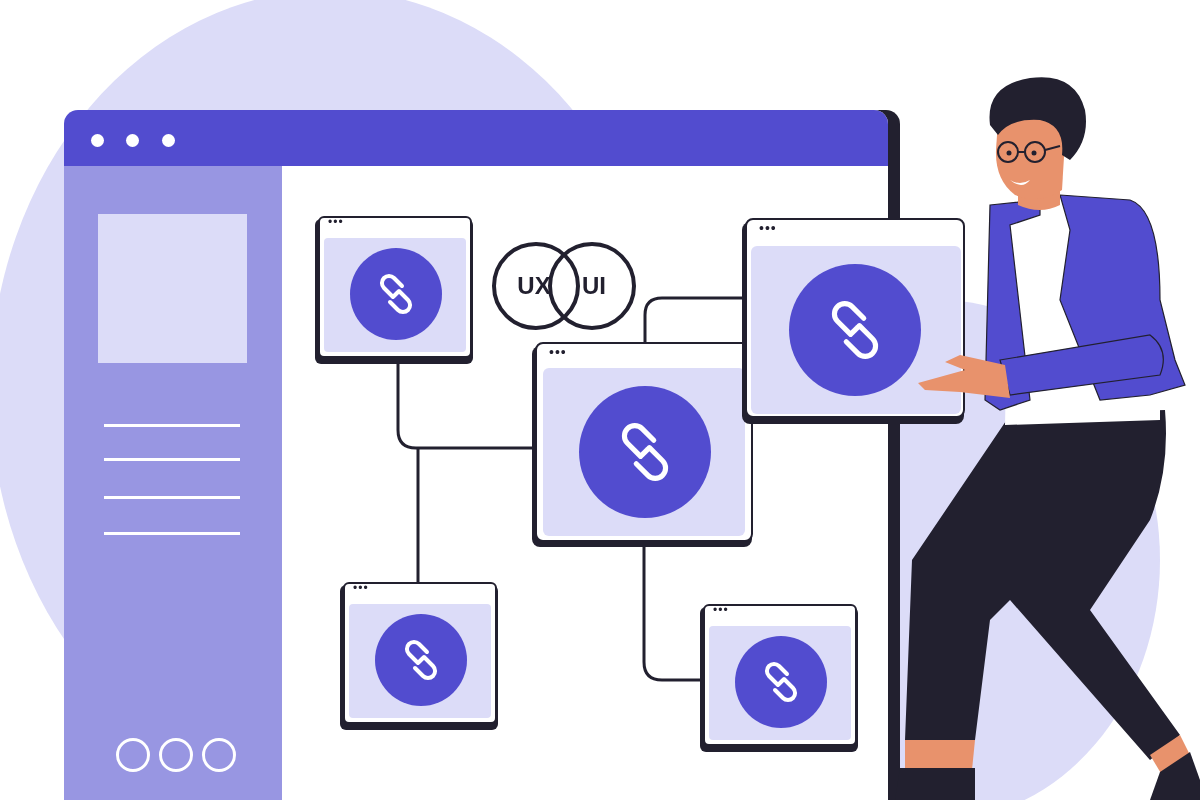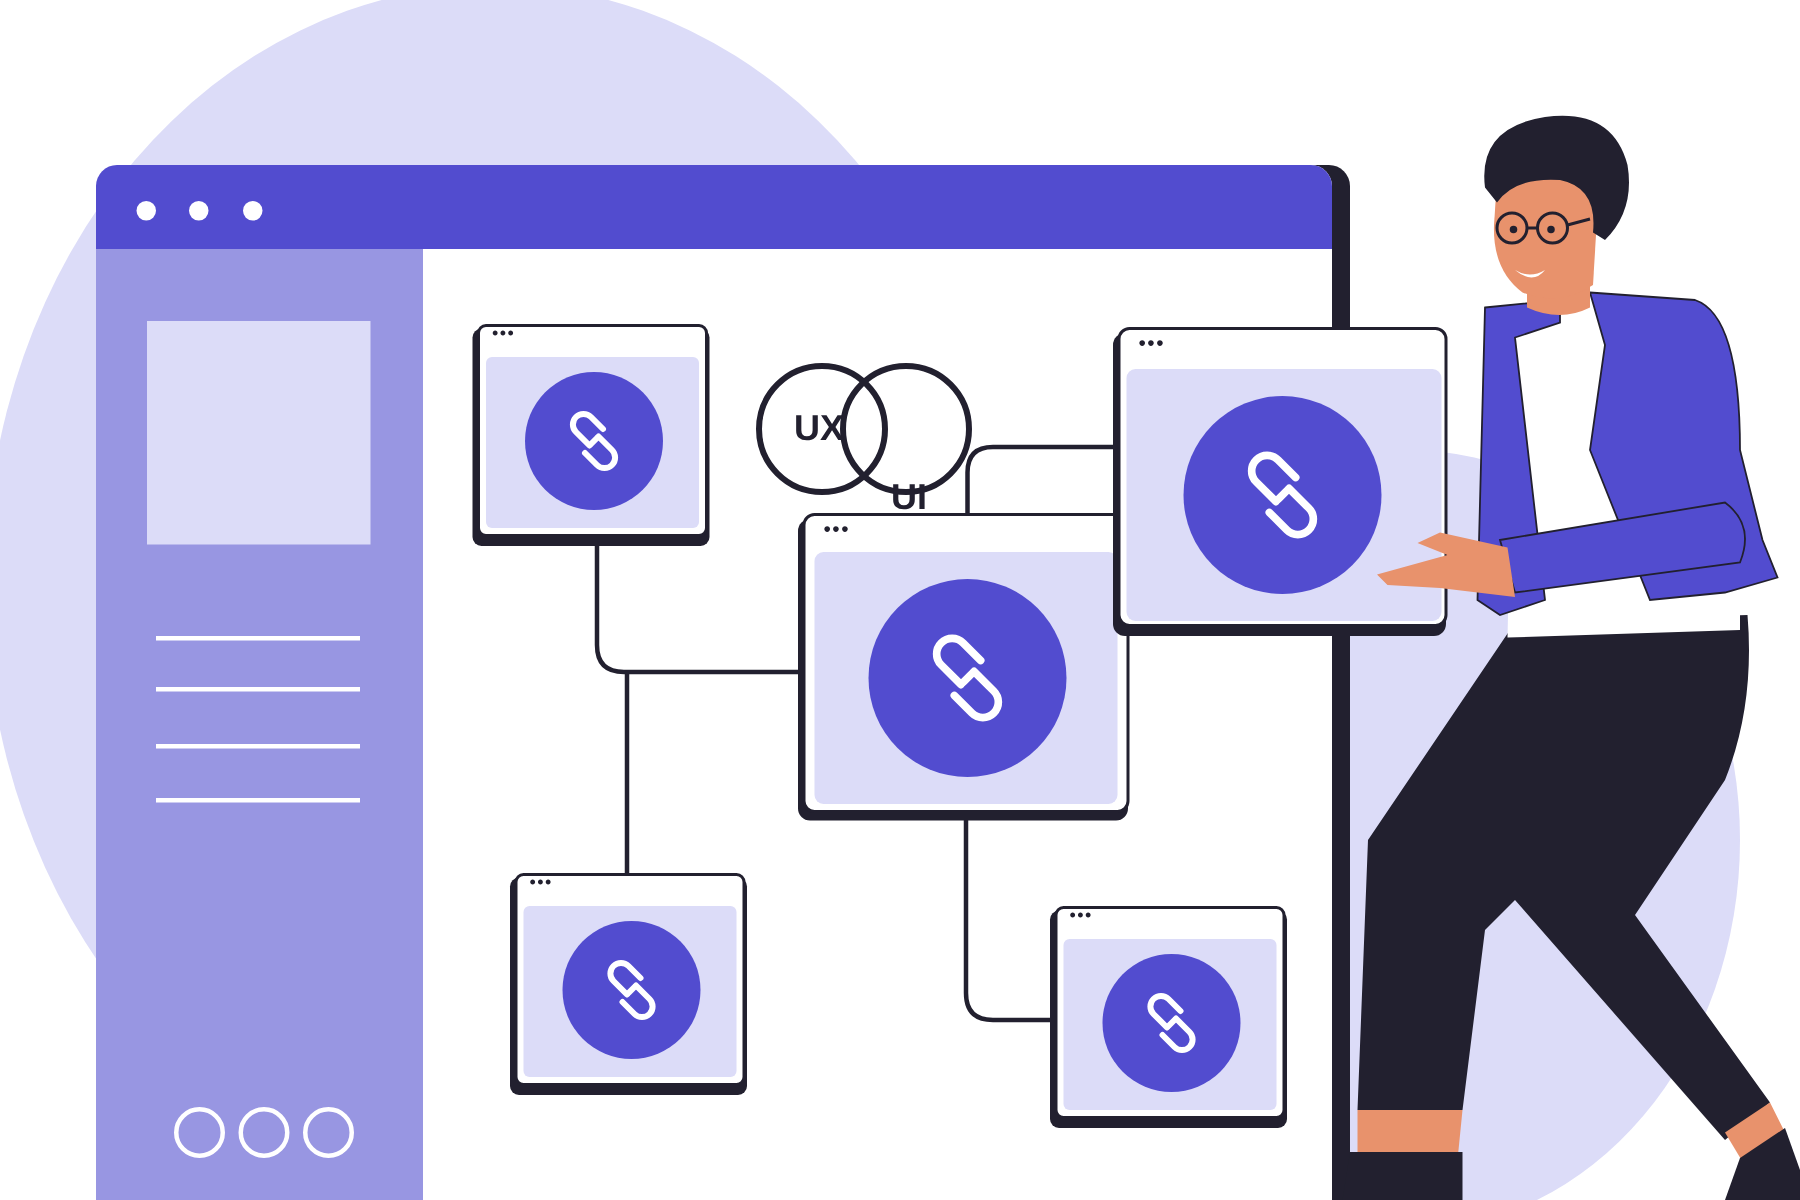--- a/index.html
+++ b/index.html
@@ -38,27 +38,27 @@
 
 <svg class="abs" style="left:0;top:0" width="1200" height="800">
   <g fill="none" stroke="#22202f" stroke-width="3">
     <path d="M398 360 V430 Q398 448 416 448 H540"></path>
     <path d="M418 448 V585"></path>
     <path d="M645 345 V315 Q645 298 662 298 H745"></path>
     <path d="M644 545 V662 Q644 680 662 680 H705"></path>
   </g>
 </svg>
 
-<div class="abs" style="left:502px;top:240px;width:150px;height:90px;">
+<div class="abs" style="left:490px;top:240px;width:150px;height:90px;">
   <svg width="150" height="90" class="abs" style="left:0;top:0">
     <circle cx="46" cy="46" r="42" fill="none" stroke="#22202f" stroke-width="4"></circle>
     <circle cx="102" cy="46" r="42" fill="none" stroke="#22202f" stroke-width="4"></circle>
   </svg>
   <span class="abs" style="left:14px;top:32px;width:60px;text-align:center;font-weight:bold;font-size:24px;color:#22202f;">UX</span>
-  <span class="abs" style="left:84px;top:32px;width:40px;text-align:center;font-weight:bold;font-size:24px;color:#22202f;margin-top:46px;">UI</span>
+  <span class="abs" style="left:84px;top:32px;width:40px;text-align:center;font-weight:bold;font-size:24px;color:#22202f;">UI</span>
 </div>
 
 <div class="abs" style="left:318px;top:216px;width:158px;height:148px;">
   <div class="abs" style="left:-3px;top:3px;width:158px;height:145px;background:#22202f;border-radius:6px;"></div>
   <div class="abs" style="left:0;top:0;width:154px;height:142px;background:#fff;border:2px solid #22202f;border-radius:6px;box-sizing:border-box;">
     <span class="abs" style="left:8px;top:-3px;font-size:12px;color:#22202f;letter-spacing:1px;">•••</span>
     <div class="abs" style="left:4px;top:20px;width:142px;height:114px;background:#dcdcf8;border-radius:4px;"></div>
     <div class="abs" style="left:30px;top:30px;width:92px;height:92px;background:#524ccf;border-radius:50%;"></div>
     <svg class="abs" style="left:50px;top:50px" width="52" height="52" viewBox="0 0 52 52">
         <g fill="none" stroke="#fff" stroke-width="4" stroke-linecap="round">

